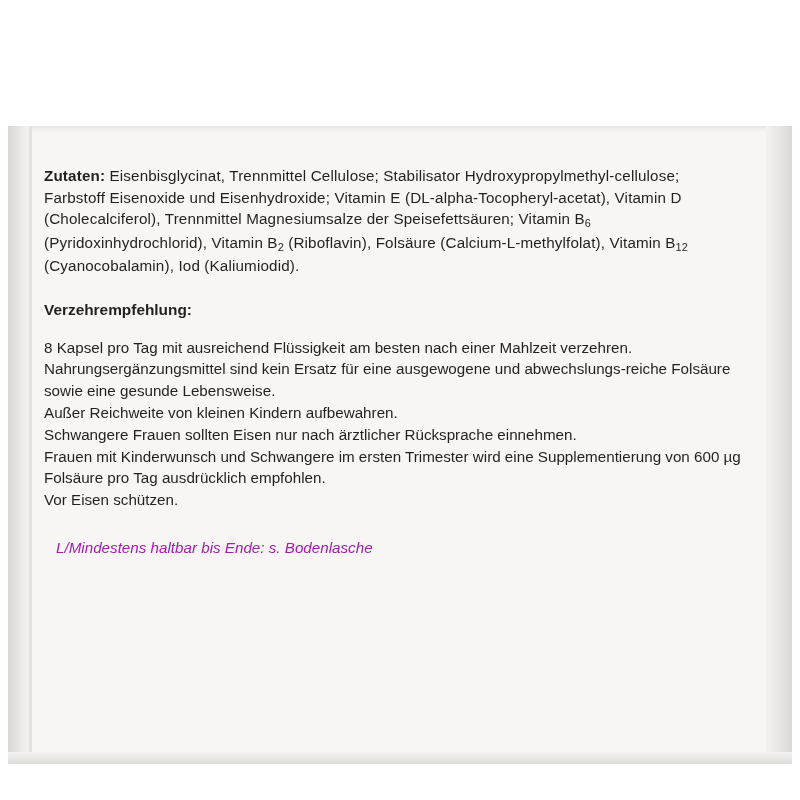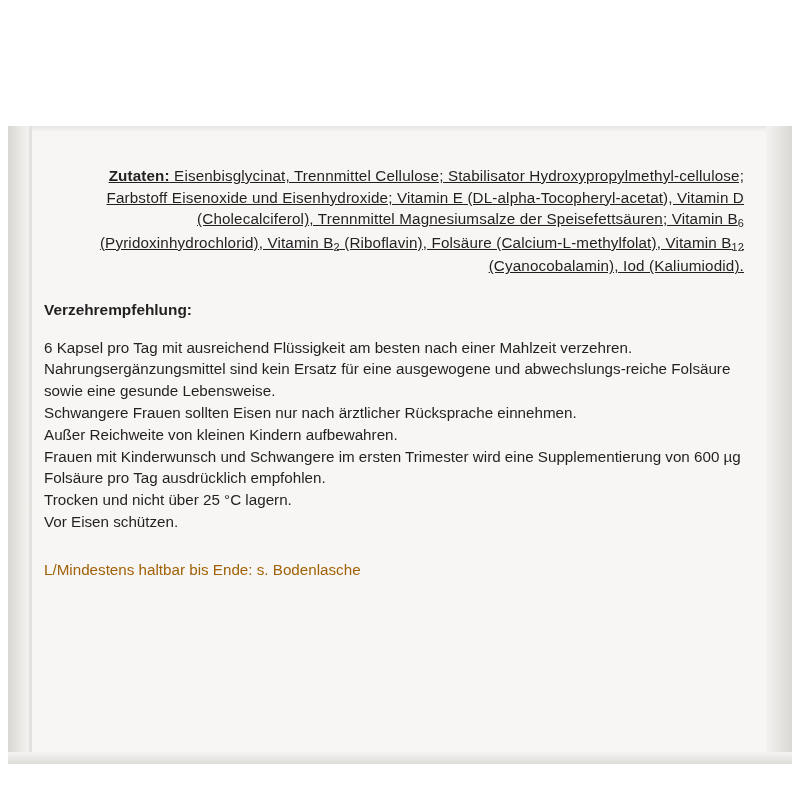--- a/index.html
+++ b/index.html
@@ -79,22 +79,21 @@
     left: 44px;
     top: 165px;
     width: 700px;
   }
   .para {
     color: #231f20;
     font-size: 15.2px;
     line-height: 21.6px;
     letter-spacing: 0.01em;
     margin: 0;
-    text-align: right;
-    text-decoration: underline;
+    text-align: left;
   }
   .bold-lead {
     font-weight: bold;
   }
   .block-ingredients {
     margin-bottom: 22px;
   }
   .heading {
     color: #231f20;
     font-size: 15.4px;
@@ -105,24 +104,25 @@
   .usage-line {
     color: #231f20;
     font-size: 15.2px;
     line-height: 21.8px;
     margin: 0;
   }
   .block-usage {
     margin-bottom: 26px;
   }
   .bbd {
-    color: #a16207;
+    color: #a21caf;
     font-size: 15.2px;
     line-height: 21.6px;
-    margin: 0;
+    margin: 12px;
+    font-style: italic;
   }
   sub {
     font-size: 0.72em;
     vertical-align: baseline;
     position: relative;
     bottom: -0.28em;
   }
 </style>
 </head>
 <body>
@@ -134,24 +134,23 @@
   <div class="spine-left-edge"></div>
   <div class="spine-right"></div>
   <div class="edge-bottom"></div>
 
   <div class="content">
 
     <p class="para block-ingredients"><span class="bold-lead">Zutaten:</span><span> Eisenbisglycinat, Trennmittel Cellulose; Stabilisator Hydroxypropylmethyl-cellulose; Farbstoff Eisenoxide und Eisenhydroxide; Vitamin E (DL-alpha-Tocopheryl-acetat), Vitamin D (Cholecalciferol), Trennmittel Magnesiumsalze der Speisefettsäuren; Vitamin B</span><sub>6</sub><span> (Pyridoxinhydrochlorid), Vitamin B</span><sub>2</sub><span> (Riboflavin), Folsäure (Calcium-L-methylfolat), Vitamin B</span><sub>12</sub><span> (Cyanocobalamin), Iod (Kaliumiodid).</span></p>
 
     <div class="block-usage">
       <p class="heading">Verzehrempfehlung:</p>
-      <p class="usage-line">6 Kapsel pro Tag mit ausreichend Flüssigkeit am besten nach einer Mahlzeit verzehren.</p>
+      <p class="usage-line">8 Kapsel pro Tag mit ausreichend Flüssigkeit am besten nach einer Mahlzeit verzehren.</p>
       <p class="usage-line">Nahrungsergänzungsmittel sind kein Ersatz für eine ausgewogene und abwechslungs-reiche Folsäure sowie eine gesunde Lebensweise.</p>
+      <p class="usage-line">Außer Reichweite von kleinen Kindern aufbewahren.</p>
       <p class="usage-line">Schwangere Frauen sollten Eisen nur nach ärztlicher Rücksprache einnehmen.</p>
-      <p class="usage-line">Außer Reichweite von kleinen Kindern aufbewahren.</p>
       <p class="usage-line">Frauen mit Kinderwunsch und Schwangere im ersten Trimester wird eine Supplementierung von 600 µg Folsäure pro Tag ausdrücklich empfohlen.</p>
-      <p class="usage-line">Trocken und nicht über 25 °C lagern.</p>
       <p class="usage-line">Vor Eisen schützen.</p>
     </div>
 
     <p class="bbd">L/Mindestens haltbar bis Ende: s. Bodenlasche</p>
   </div>
 </div>
 
 </body></html>

